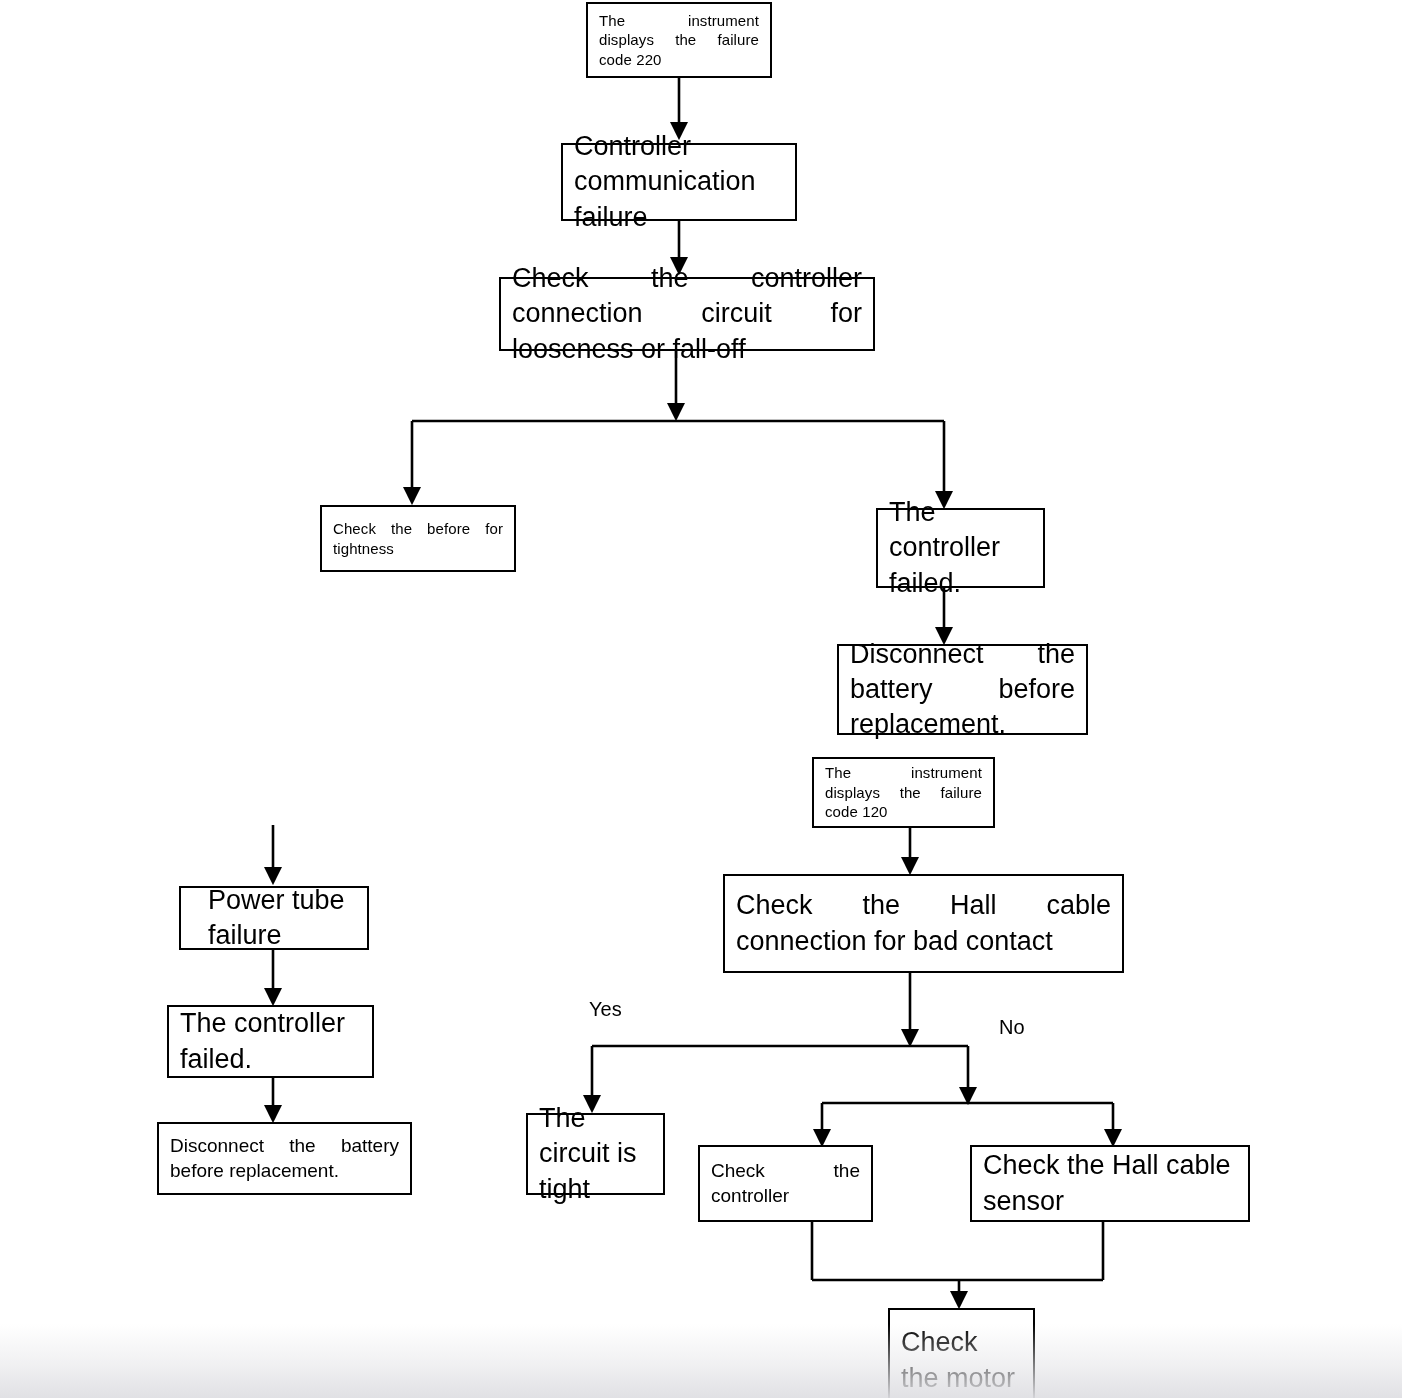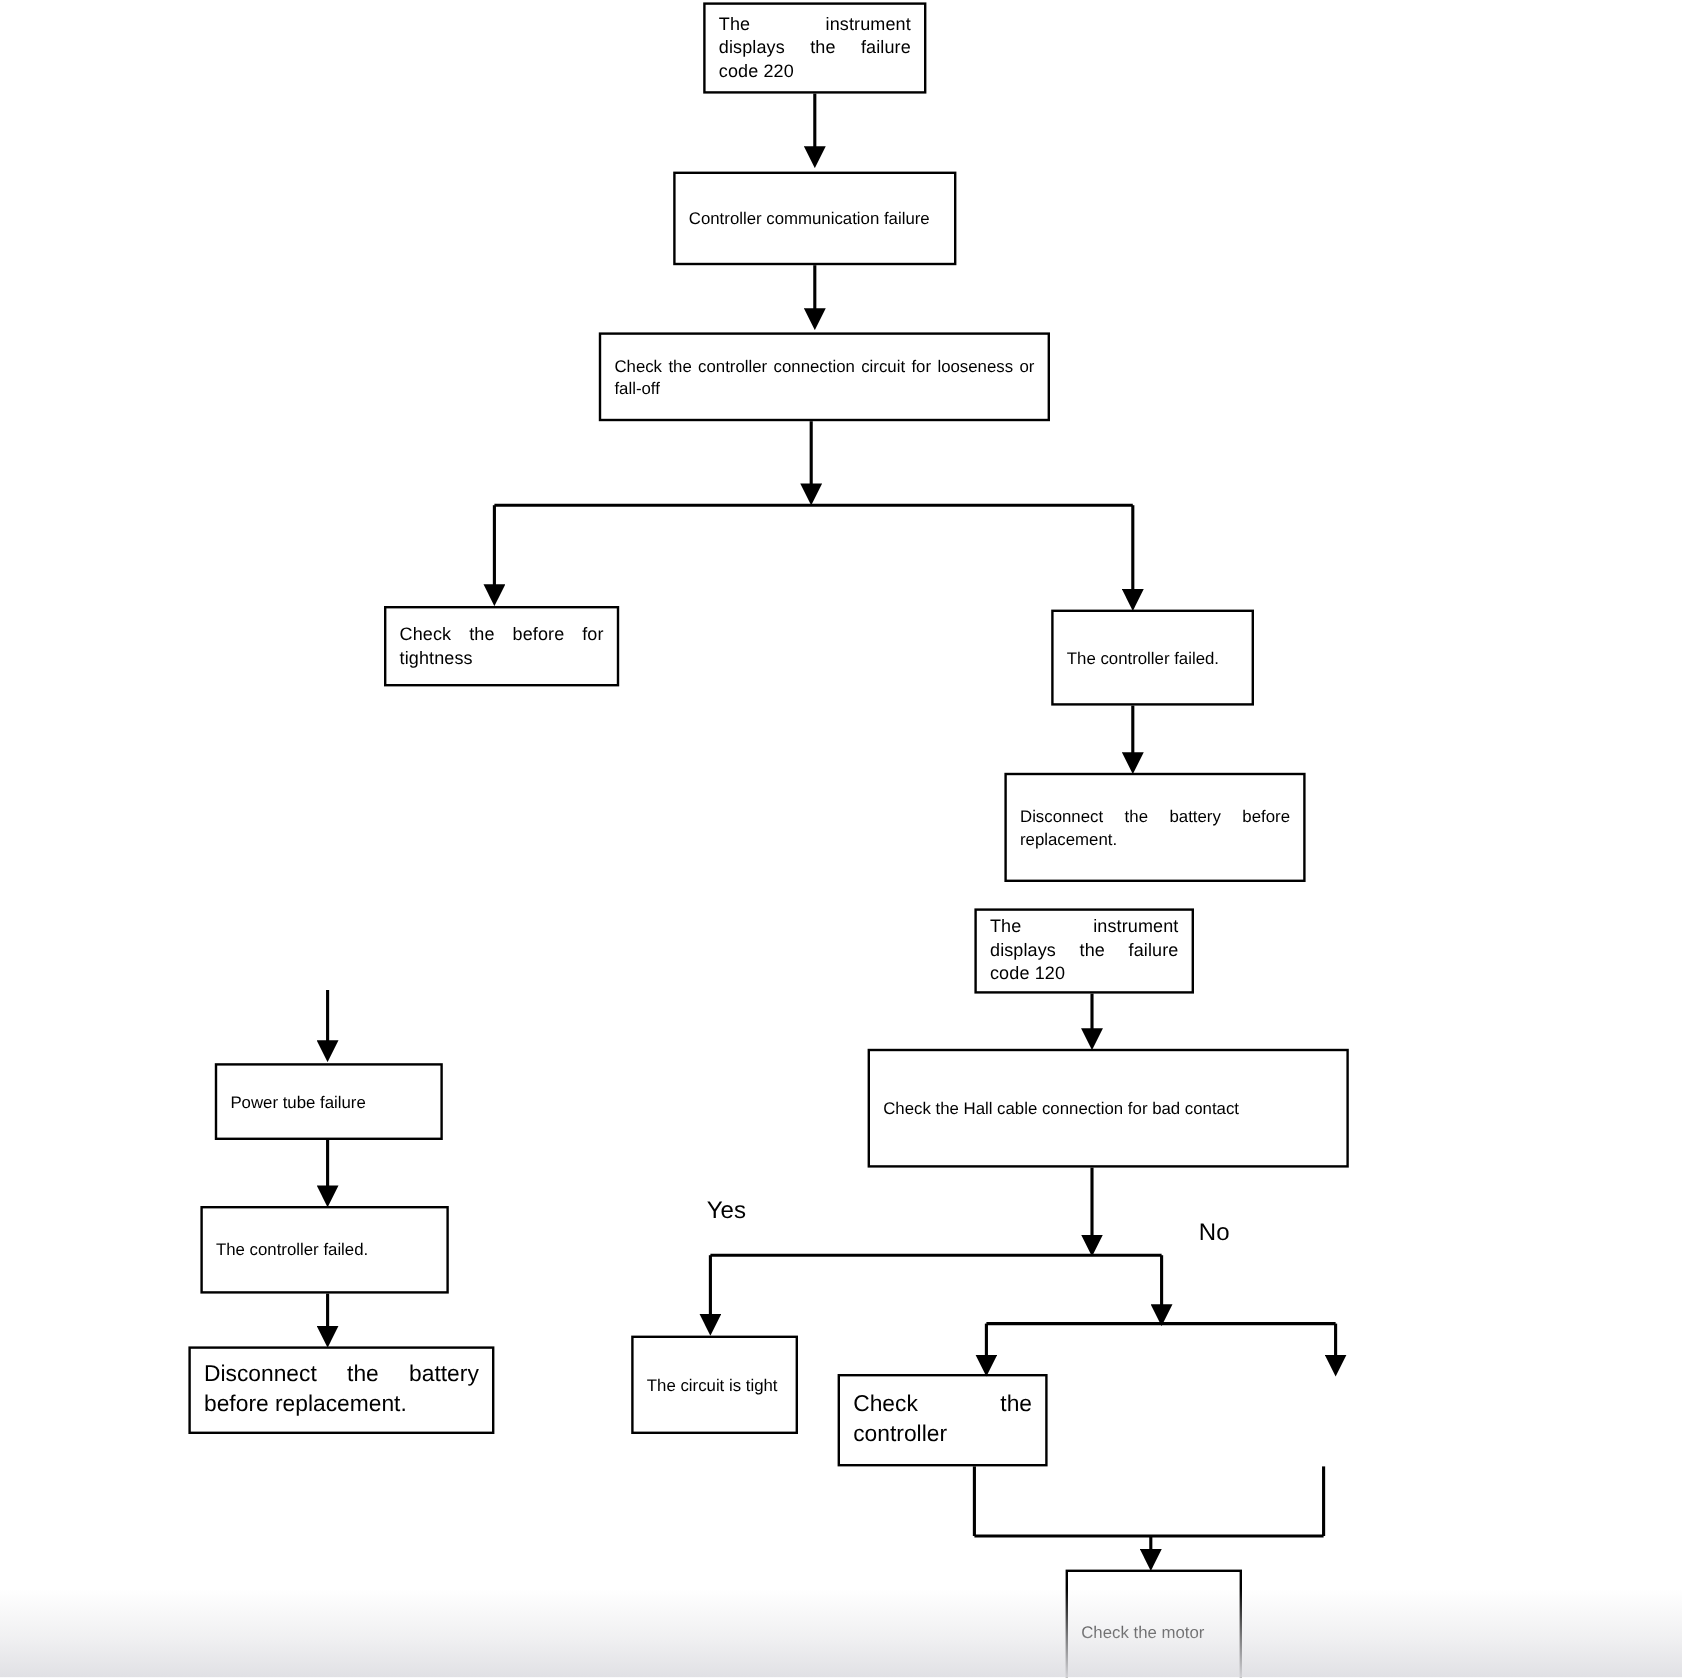--- a/index.html
+++ b/index.html
@@ -43,21 +43,21 @@
     padding: 0 11px;
     line-height: 1.30;
     text-align: justify;
     text-align-last: left;
     -moz-text-align-last: left;
     white-space: normal;
   }
   
   .t-sm .txt { font-size: 15px; letter-spacing: 0.1px; }
   .t-md .txt { font-size: 19px; }
-  .t-lg .txt { font-size: 14px; }
+  .t-lg .txt { font-size: 27px; }
   
   .no-just .txt { text-align: left; }
 
   svg#wires {
     position: absolute;
     left: 0;
     top: 0;
     width: 1402px;
     height: 1398px;
     pointer-events: none;
@@ -152,27 +152,30 @@
   </div>
 
   <div class="node t-lg no-just" style="left:526px; top:1113px; width:139px; height:82px;">
     <span class="txt">The circuit is tight</span>
   </div>
 
   <div class="node t-md" style="left:698px; top:1145px; width:175px; height:77px;">
     <span class="txt">Check the controller</span>
   </div>
 
+  <div class="node t-lg no-just" style="left:970px; top:1145px; width:280px; height:77px;">
+    <span class="txt">Check the Hall cable sensor</span>
+  </div>
 
   <div class="node t-lg" style="left:888px; top:1308px; width:147px; height:105px;">
     <span class="txt">Check the motor</span>
   </div>
 
 
-  <div class="node t-lg no-just" style="left:179px; top:886px; width:190px; height:64px;">
+  <div class="node t-lg no-just" style="left:179px; top:886px; width:190px; height:64px;padding-left:16px;">
     <span class="txt">Power tube failure</span>
   </div>
 
   <div class="node t-lg no-just" style="left:167px; top:1005px; width:207px; height:73px;">
     <span class="txt">The controller failed.</span>
   </div>
 
   <div class="node t-md" style="left:157px; top:1122px; width:255px; height:73px;">
     <span class="txt">Disconnect the battery before replacement.</span>
   </div>

